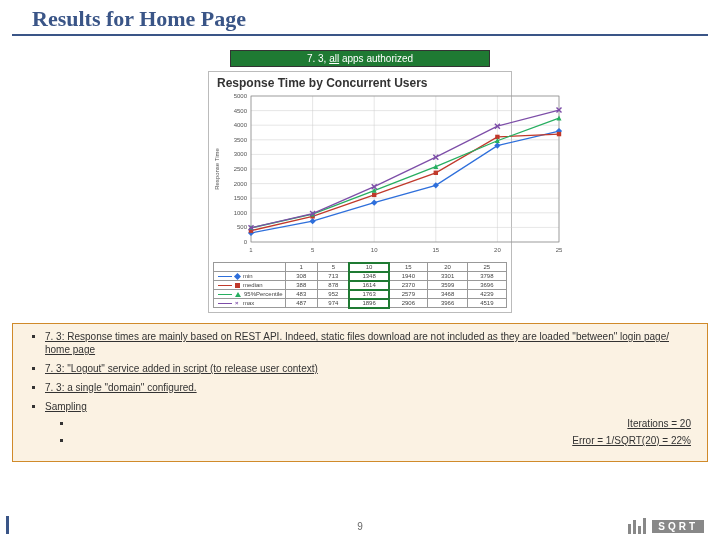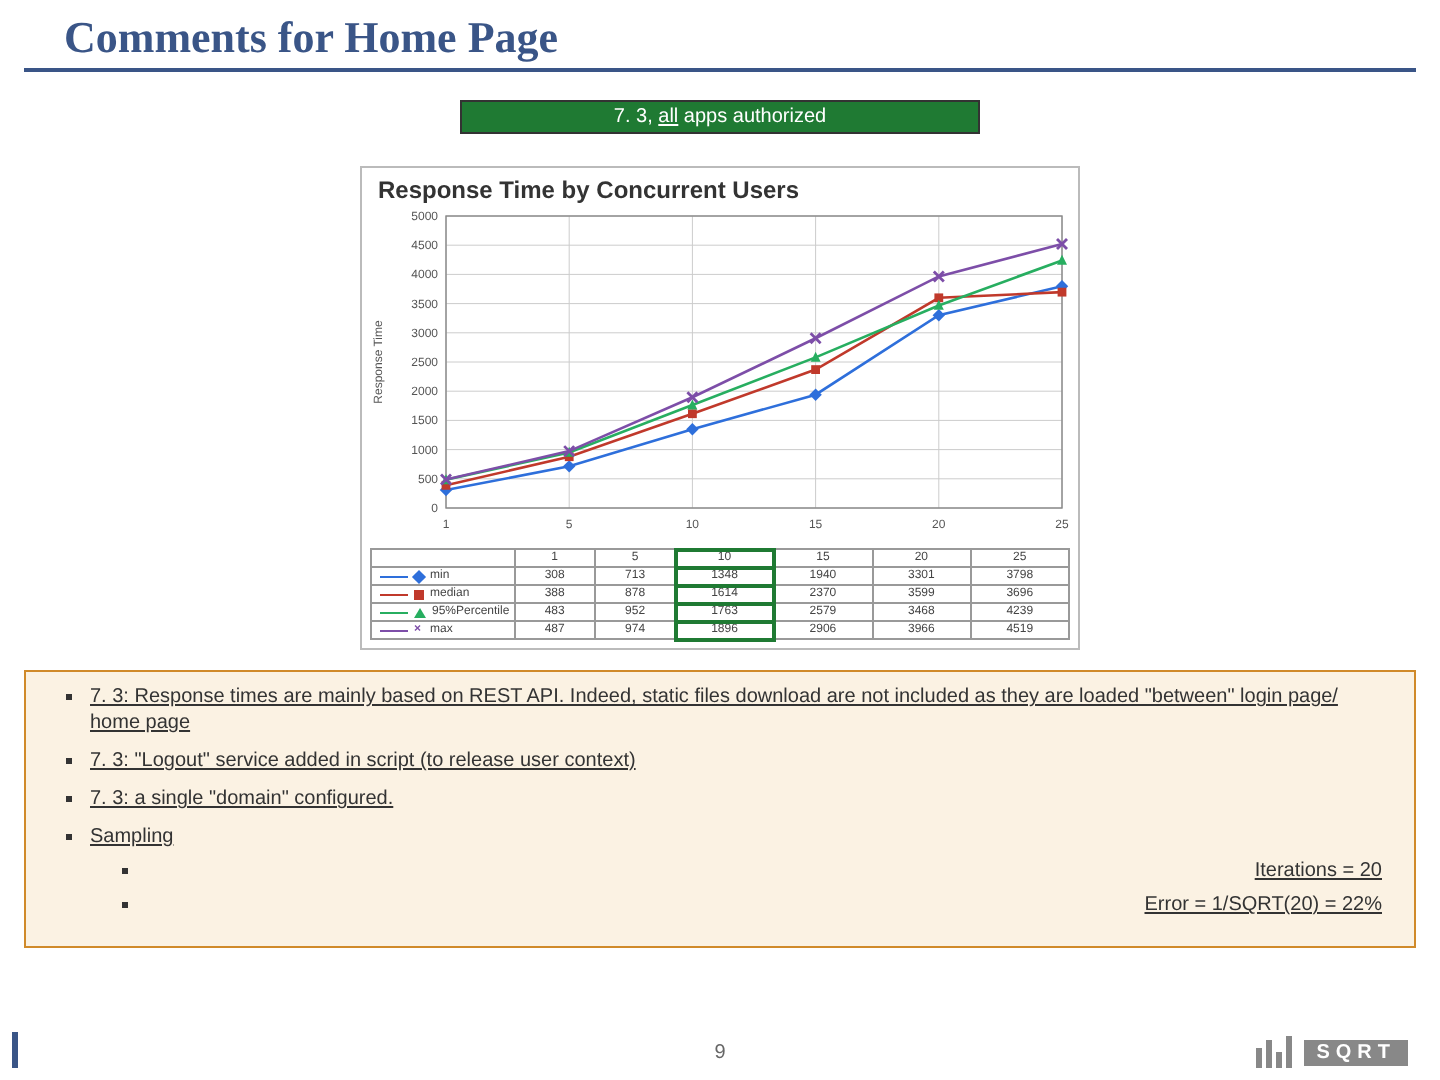--- a/index.html
+++ b/index.html
@@ -27,22 +27,22 @@
     margin: 0 auto 0 auto;
     background: #1f7a33;
     border: 1px solid #333;
     color: #fff;
     text-align: center;
     padding: 2px 3px;
     font-size: 10px;
   }
   .banner .u { text-decoration: underline; }
   .chart-box {
-    width: 360px;
-    margin: 16px auto 10px auto;
+    width: 304px;
+    margin: 4px auto 10px auto;
     border: 1px solid #bbb;
     background: #fff;
   }
   .chart-title {
     font-weight: bold;
     font-size: 12px;
     padding: 4px 8px 0 8px;
   }
   svg { display:block; }
   .comments-box {
@@ -87,21 +87,21 @@
   table.data-table td, table.data-table th { border:1px solid #999; padding:1px 2px; text-align:center; color:#444; }
   table.data-table th { font-weight: normal; text-align:left; padding-left:4px; width:52px; }
   .highlight-col { outline: 2px solid #1f7a33; outline-offset: -1px; }
   .legend-cell { display:flex; align-items:center; gap:3px; justify-content:flex-start; }
   .lg-line { width:14px; height:0; border-top:1px solid; position:relative; }
   .lg-mark { width:5px; height:5px; display:inline-block; }
 </style>
 </head>
 <body>
 
-<div class="slide-title">Comments for Home Page</div>
+<div class="slide-title">Results for Home Page</div>
 
 <div class="banner">
   <span>7. 3, </span><span class="u">all</span><span> apps authorized</span>
 </div>
 
 <div class="chart-box">
   <div class="chart-title">Response Time by Concurrent Users</div>
   <svg id="chart-svg" width="358" height="170">
       <line x1="42" y1="152" x2="350" y2="152" stroke="#ccc" stroke-width="0.5"></line>
       <text x="38" y="154" text-anchor="end" font-size="6" fill="#555">0</text>

